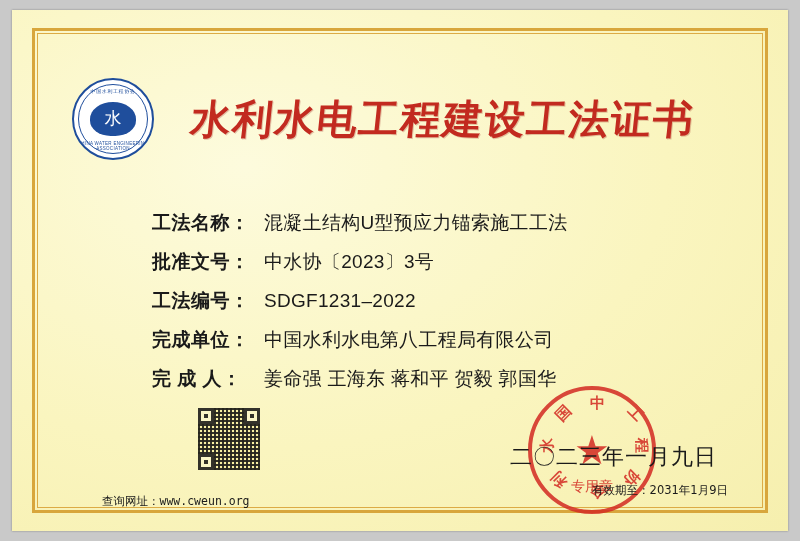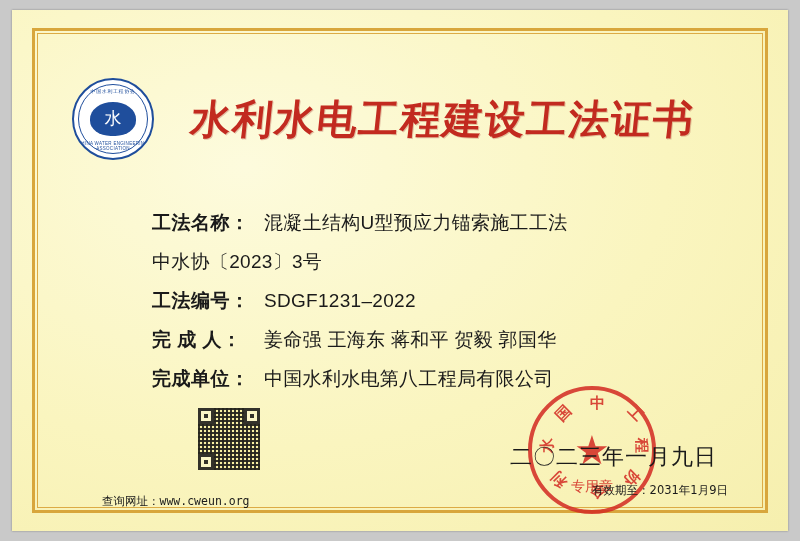--- a/index.html
+++ b/index.html
@@ -274,33 +274,34 @@
       </div>
       <div class="title">水利水电工程建设工法证书</div>
     </div>
 
     <div class="fields">
       <div class="field-row">
         <div class="field-label">工法名称：</div>
         <div class="field-value">混凝土结构U型预应力锚索施工工法</div>
       </div>
       <div class="field-row">
+        <div class="field-label">批准文号：</div>
         <div class="field-value">中水协〔2023〕3号</div>
       </div>
       <div class="field-row">
         <div class="field-label">工法编号：</div>
         <div class="field-value">SDGF1231–2022</div>
       </div>
       <div class="field-row">
+        <div class="field-label">完成单位：</div>
+        <div class="field-value">中国水利水电第八工程局有限公司</div>
+      </div>
+      <div class="field-row">
         <div class="field-label">完 成 人：</div>
         <div class="field-value">姜命强 王海东 蒋和平 贺毅 郭国华</div>
-      </div>
-      <div class="field-row">
-        <div class="field-label">完成单位：</div>
-        <div class="field-value">中国水利水电第八工程局有限公司</div>
       </div>
     </div>
 
     <div class="qr">
       <div class="fp tl">
           <i></i>
         </div>
       <div class="fp tr">
           <i></i>
         </div>

